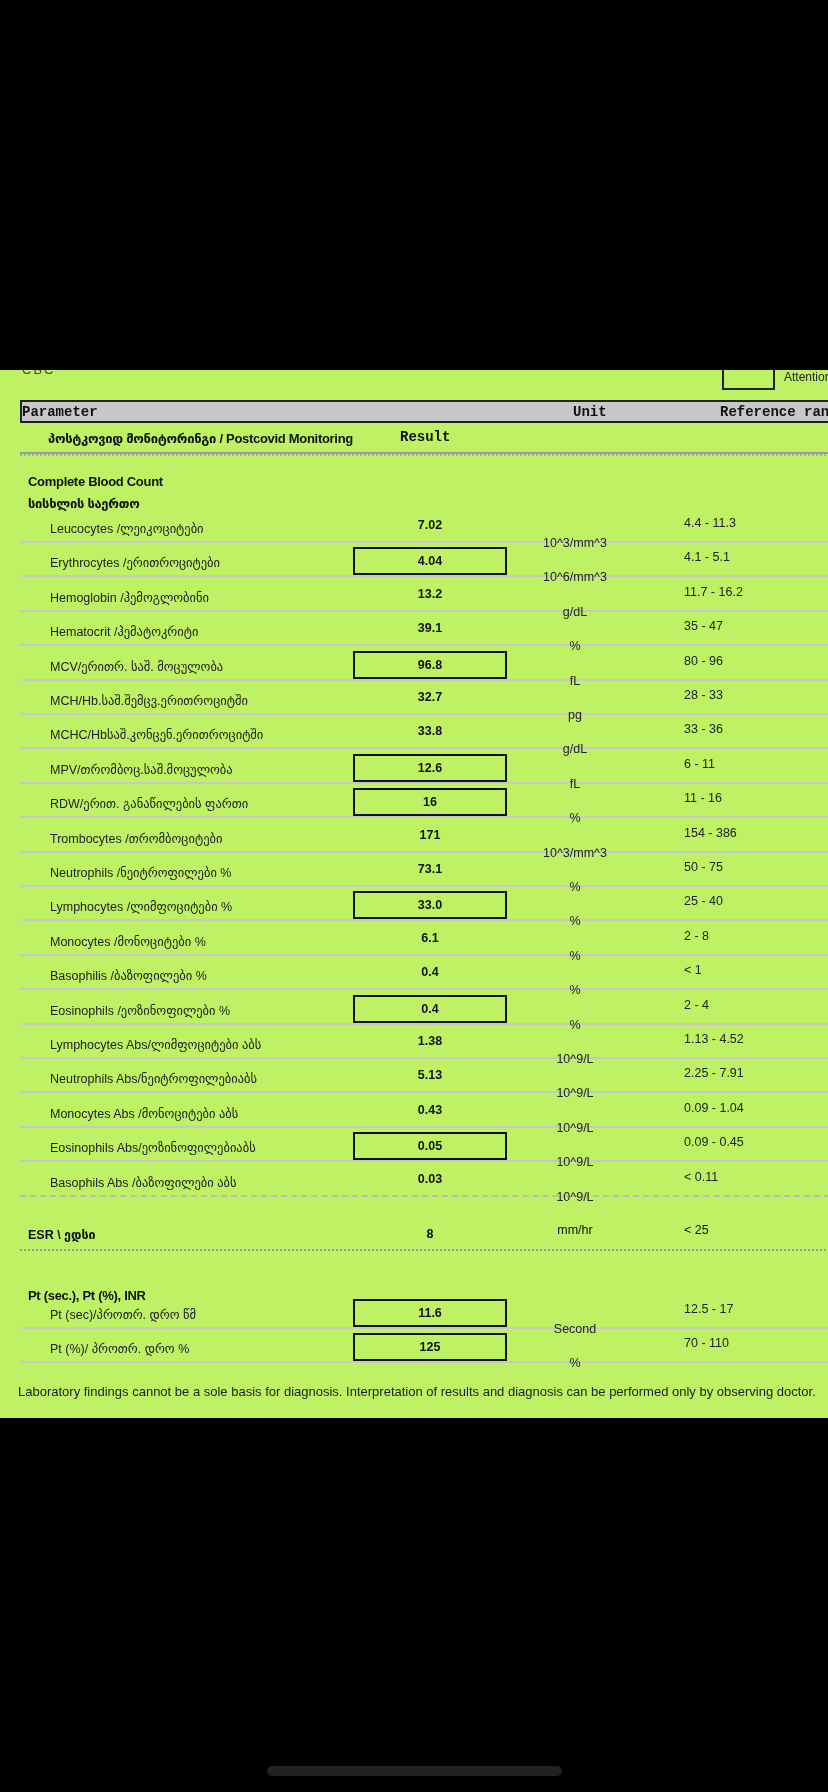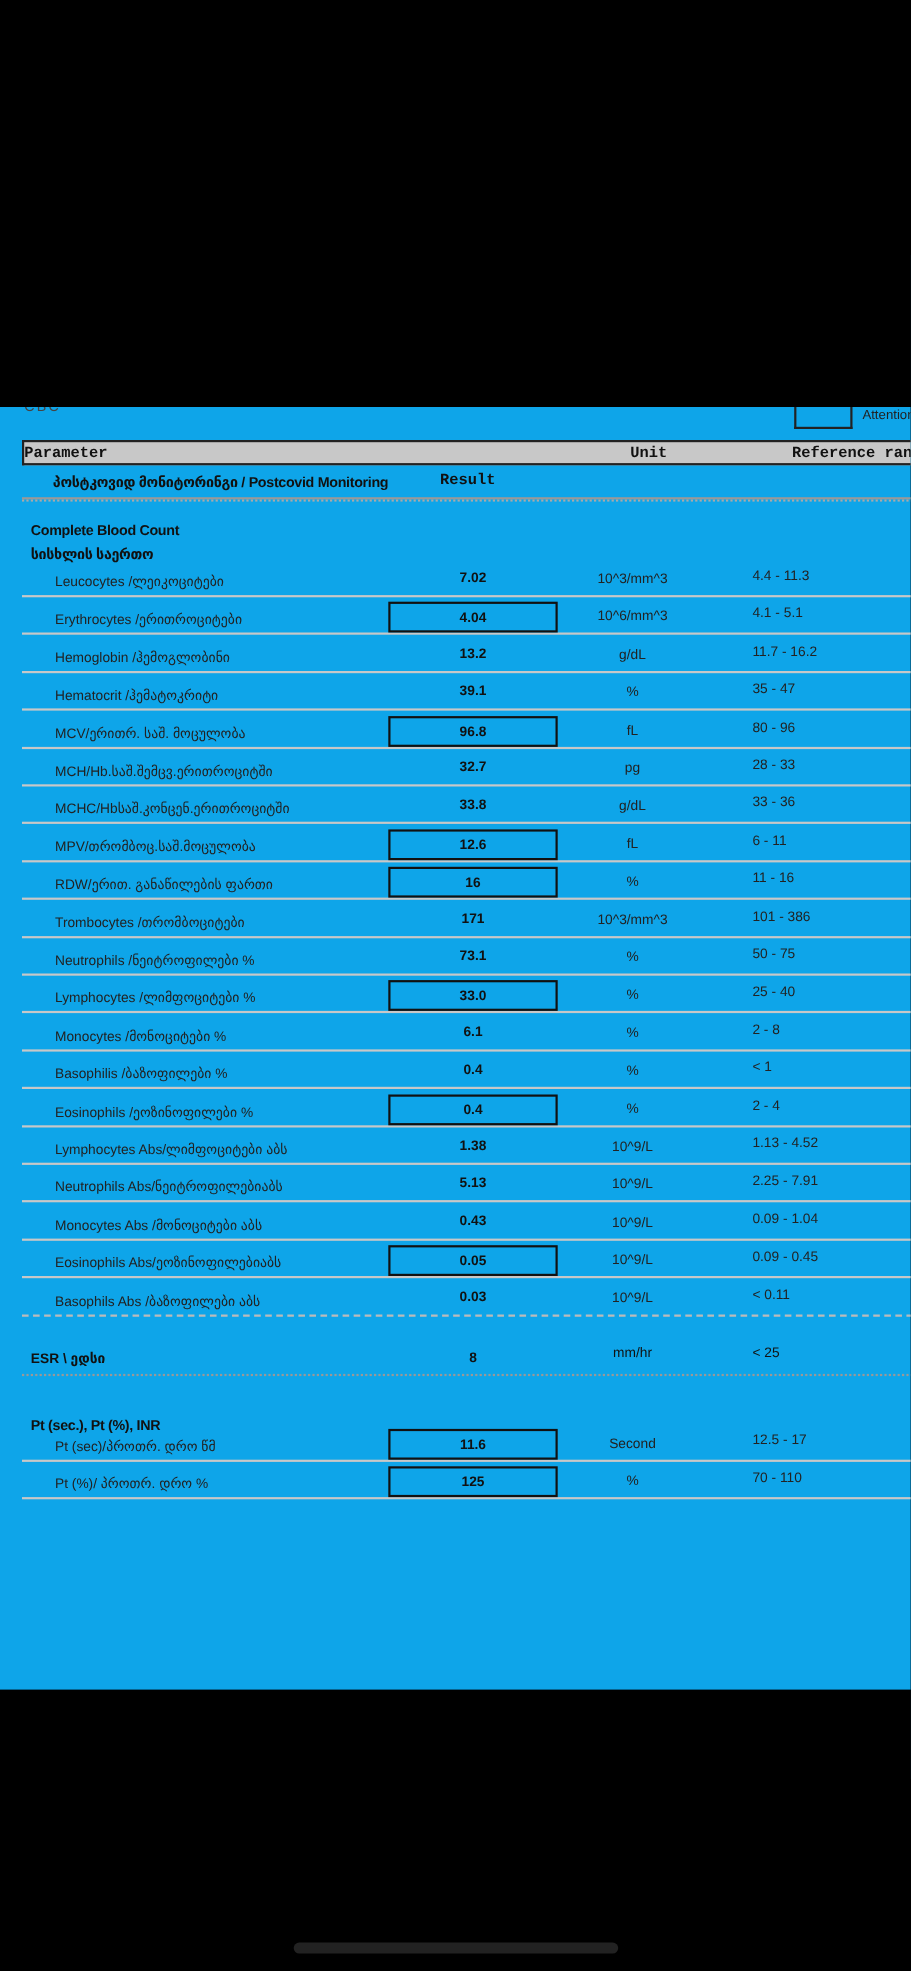--- a/index.html
+++ b/index.html
@@ -1,21 +1,21 @@
 <!DOCTYPE html>
 <html><head>
   <meta charset="utf-8">
   <style>
     * { box-sizing: border-box; margin: 0; padding: 0; }
     html, body { width: 828px; height: 1792px; background: #000; overflow: hidden; }
     body { font-family: "Liberation Sans", "DejaVu Sans", sans-serif; color: #111; position: relative; }
 
     .page {
-      position: absolute; left: 0; top: 370px; width: 828px; height: 1166px;
-      background: #0ea5e9; overflow: hidden;
+      position: absolute; left: 0; top: 370px; width: 828px; height: 1048px;
+      background: #bef264; overflow: hidden;
     }
 
     .top-stub {
       position: absolute; left: 22px; top: -8px; width: 44px; height: 12px;
       color: #444; font-size: 13px; letter-spacing: 2px; overflow: hidden;
     }
     .attention-box {
       position: absolute; left: 722px; top: 0; width: 53px; height: 20px;
       border: 2px solid #222; border-top: none;
     }
@@ -56,21 +56,21 @@
       border-bottom: 2px solid #c8c8c8;
       font-size: 12.5px;
     }
     .row.last-cbc { border-bottom: 2px dashed #bbb; }
     .row .p-name { position: absolute; left: 30px; top: 12px; white-space: nowrap; color: #222; }
     .row .p-result {
       position: absolute; left: 333px; top: 4px; width: 154px; height: 28px;
       text-align: center; font-weight: bold; line-height: 24px; color: #111;
     }
     .row .p-result.flag { border: 2px solid #111; }
-    .row .p-unit { position: absolute; left: 480px; width: 150px; top: 10px; text-align: center; color: #222; }
+    .row .p-unit { position: absolute; left: 480px; width: 150px; top: 27px; text-align: center; color: #222; }
     .row .p-ref { position: absolute; left: 664px; top: 7px; white-space: nowrap; color: #222; text-align: center; }
 
     .esr-row {
       position: absolute; left: 20px; top: 845px; width: 810px; height: 36px;
       border-bottom: 2px dotted #999; font-size: 12.5px;
     }
     .esr-row .p-name { position: absolute; left: 8px; top: 12px; font-weight: bold; text-align: center; }
     .esr-row .p-result { position: absolute; left: 333px; width: 154px; top: 12px; text-align: center; font-weight: bold; }
     .esr-row .p-unit { position: absolute; left: 480px; width: 150px; top: 8px; text-align: center; }
     .esr-row .p-ref { position: absolute; left: 664px; top: 8px; }
@@ -158,21 +158,21 @@
       <div class="row" style="top: 414.2px;">
         <span class="p-name">RDW/ერით. განაწილების ფართი</span>
         <span class="p-result flag">16</span>
         <span class="p-unit">%</span>
         <span class="p-ref">11 - 16</span>
       </div>
       <div class="row" style="top: 448.6px;">
         <span class="p-name">Trombocytes /თრომბოციტები</span>
         <span class="p-result">171</span>
         <span class="p-unit">10^3/mm^3</span>
-        <span class="p-ref">101 - 386</span>
+        <span class="p-ref">154 - 386</span>
       </div>
       <div class="row" style="top: 483px;">
         <span class="p-name">Neutrophils /ნეიტროფილები %</span>
         <span class="p-result">73.1</span>
         <span class="p-unit">%</span>
         <span class="p-ref">50 - 75</span>
       </div>
       <div class="row" style="top: 517.4px;">
         <span class="p-name">Lymphocytes /ლიმფოციტები %</span>
         <span class="p-result flag">33.0</span>
@@ -246,15 +246,16 @@
         <span class="p-ref">12.5 - 17</span>
       </div>
       <div class="row" style="top: 959.4px;">
         <span class="p-name">Pt (%)/ პროთრ. დრო %</span>
         <span class="p-result flag">125</span>
         <span class="p-unit">%</span>
         <span class="p-ref">70 - 110</span>
       </div>
     </div>
 
+  <div class="disclaimer">Laboratory findings cannot be a sole basis for diagnosis. Interpretation of results and diagnosis can be performed only by observing doctor.</div>
 </div>
 
 <div class="home-indicator"></div>
 
 </body></html>

